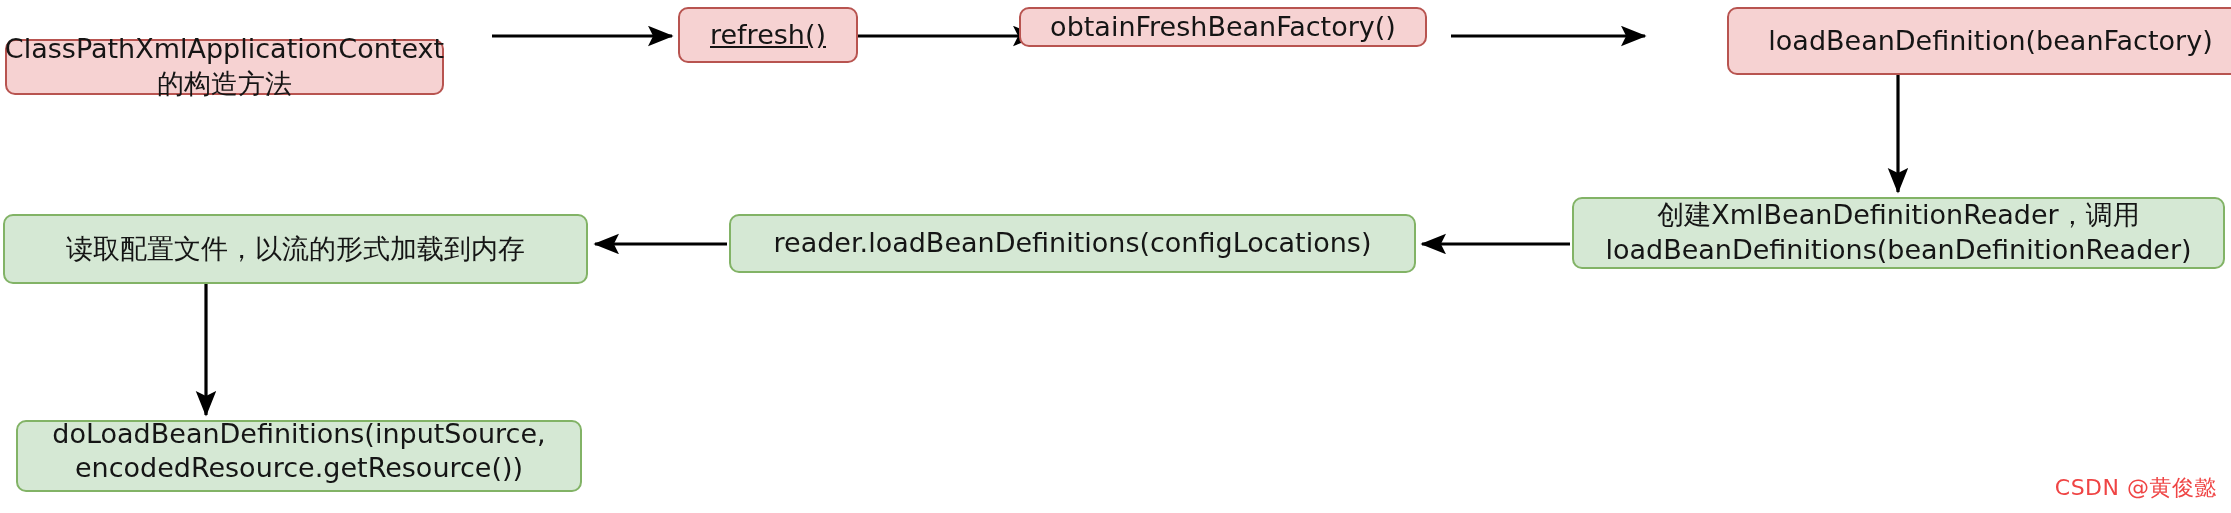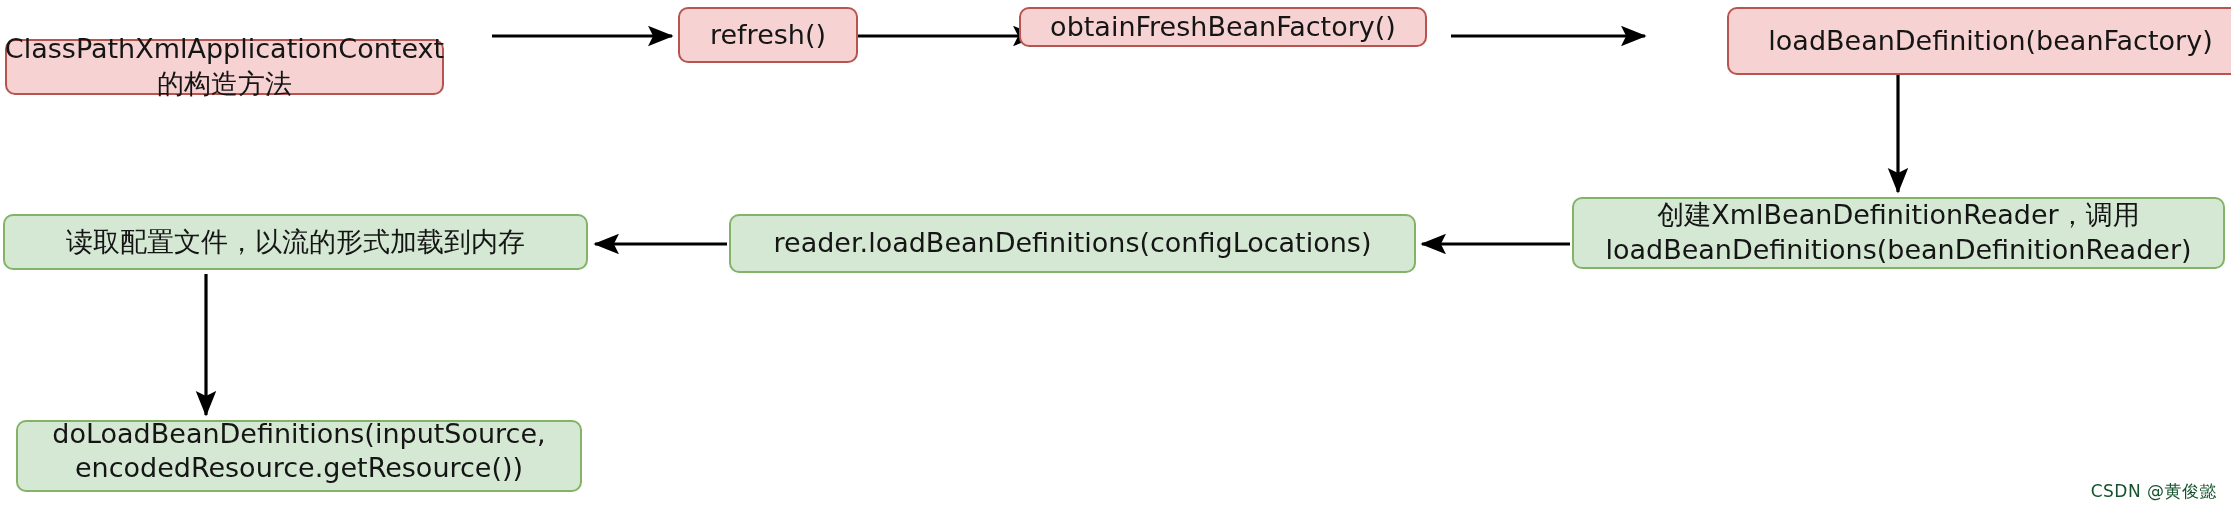--- a/index.html
+++ b/index.html
@@ -48,22 +48,22 @@
     left: 0;
     top: 0;
     width: 2231px;
     height: 513px;
     pointer-events: none;
   }
   #watermark {
     position: absolute;
     right: 14px;
     bottom: 10px;
-    color: #14532d;
-    font-size: 17px;
+    color: #ef4444;
+    font-size: 22px;
     font-family: "DejaVu Sans", sans-serif;
     letter-spacing: 0.5px;
     white-space: nowrap;
   }
 </style>
 </head>
 <body>
 
 <div id="canvas">
 
@@ -80,26 +80,26 @@
         <line x1="1898" y1="64" x2="1898" y2="192" marker-end="url(#arrowhead)"></line>
         <line x1="1570" y1="244" x2="1422" y2="244" marker-end="url(#arrowhead)"></line>
         <line x1="727" y1="244" x2="595" y2="244" marker-end="url(#arrowhead)"></line>
         <line x1="206" y1="274" x2="206" y2="415" marker-end="url(#arrowhead)"></line>
       </g>
   </svg>
 
   <div id="node-layer">
       <div class="node pink" style="left: 5px; top: 7px; width: 439px; height: 56px; font-size: 27px; margin-top: 32px;"><span class="node-label">ClassPathXmlApplicationContext
 的构造方法</span></div>
-      <div class="node pink" style="left: 678px; top: 7px; width: 180px; height: 56px; font-size: 27px;"><span class="node-label">refresh()</span></div>
+      <div class="node pink" style="left: 678px; top: 7px; width: 180px; height: 56px; font-size: 27px; text-decoration: underline;"><span class="node-label">refresh()</span></div>
       <div class="node pink" style="left: 1019px; top: 7px; width: 408px; height: 40px; font-size: 27px;"><span class="node-label">obtainFreshBeanFactory()</span></div>
       <div class="node pink" style="left: 1727px; top: 7px; width: 527px; height: 68px; font-size: 27px;"><span class="node-label">loadBeanDefinition(beanFactory)</span></div>
       <div class="node green" style="left: 1572px; top: 197px; width: 653px; height: 72px; font-size: 27px; text-align: center;"><span class="node-label">创建XmlBeanDefinitionReader，调用
 loadBeanDefinitions(beanDefinitionReader)</span></div>
       <div class="node green" style="left: 729px; top: 214px; width: 687px; height: 59px; font-size: 27px; justify-content: center;"><span class="node-label">reader.loadBeanDefinitions(configLocations)</span></div>
-      <div class="node green" style="left: 3px; top: 214px; width: 585px; height: 56px; font-size: 27px;"><span class="node-label">读取配置文件，以流的形式加载到内存</span></div>
+      <div class="node green" style="left: 3px; top: 214px; width: 585px; height: 70px; font-size: 27px;"><span class="node-label">读取配置文件，以流的形式加载到内存</span></div>
       <div class="node green" style="left: 16px; top: 420px; width: 566px; height: 72px; font-size: 27px; align-items: flex-end;"><span class="node-label">doLoadBeanDefinitions(inputSource,
 encodedResource.getResource())</span></div>
     </div>
 
   <div id="watermark">CSDN @黄俊懿</div>
 
 </div>
 
 </body></html>

